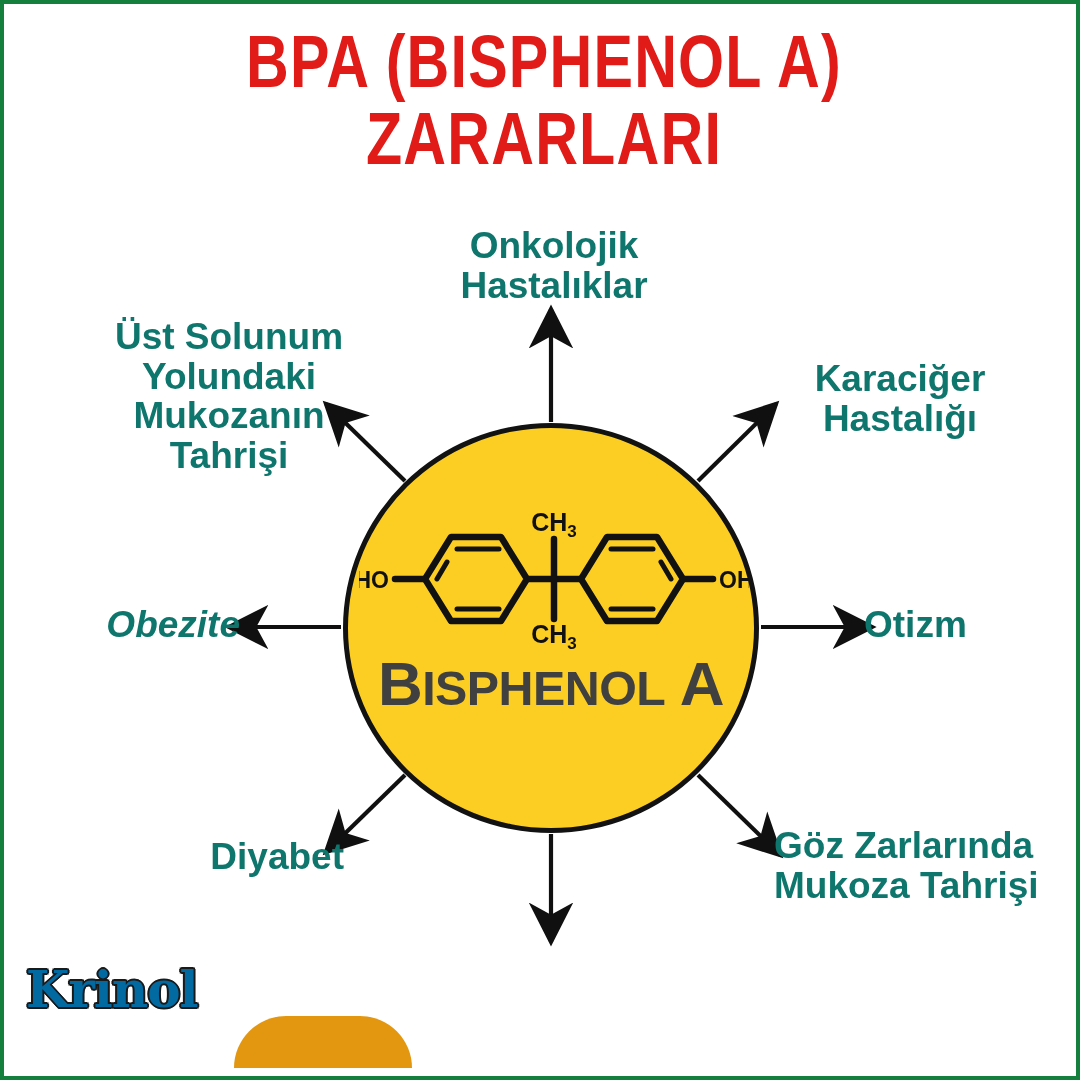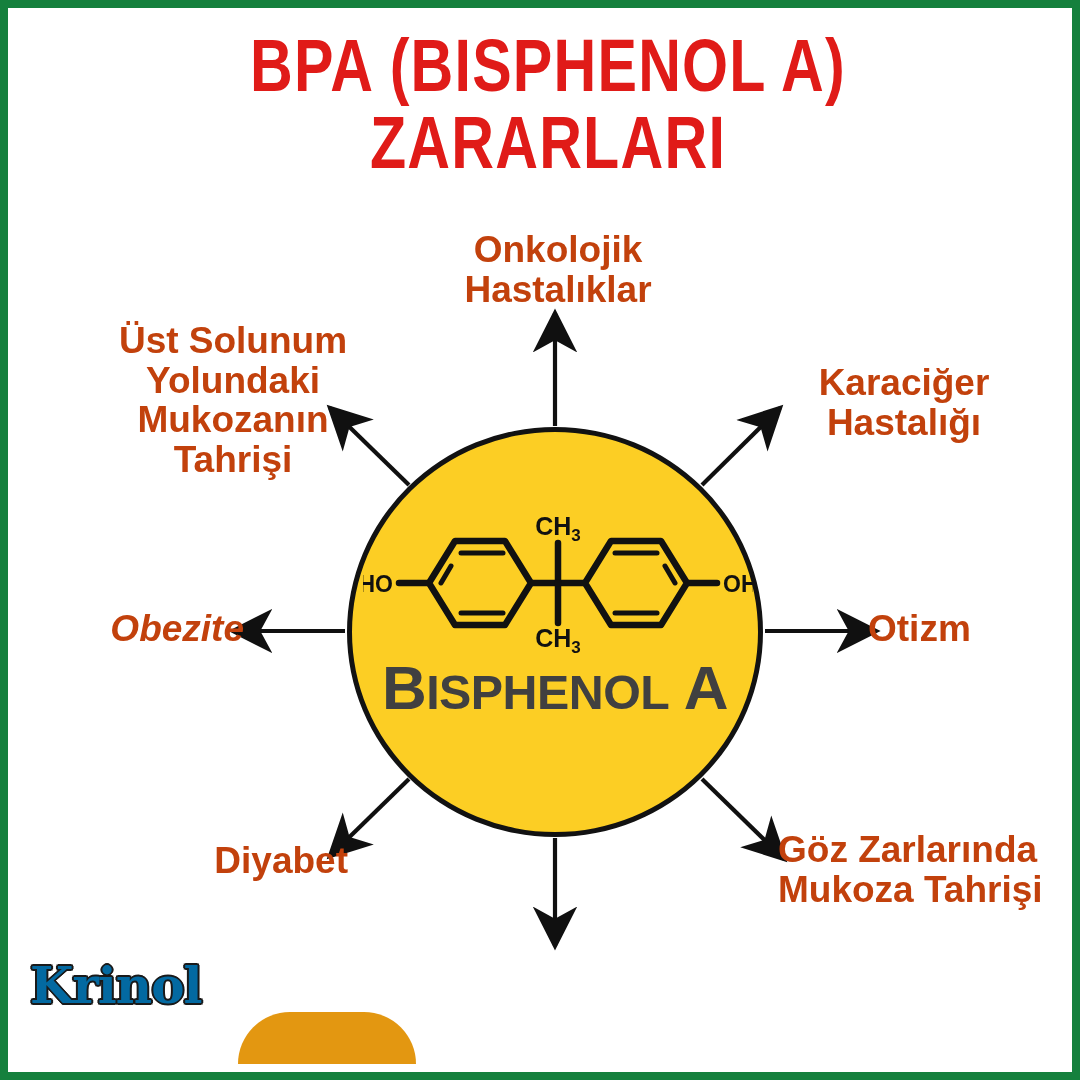--- a/index.html
+++ b/index.html
@@ -6,21 +6,21 @@
     margin: 0;
     padding: 0;
     background: #ffffff;
   }
   #infographic {
     position: relative;
     width: 1080px;
     height: 1080px;
     background: #ffffff;
     box-sizing: border-box;
-    border: 8px solid #15803d;
+    border: 4px solid #15803d;
     overflow: hidden;
     font-family: "Liberation Sans", sans-serif;
   }
 
   
   .title-block {
     position: absolute;
     left: 0;
     top: 22px;
     width: 1080px;
@@ -88,21 +88,21 @@
     top: 0;
     width: 1080px;
     height: 1080px;
     z-index: 2;
     pointer-events: none;
   }
 
   
   .label {
     position: absolute;
-    color: #c2410c;
+    color: #0f766e;
     font-family: "Liberation Sans", sans-serif;
     font-weight: bold;
     font-size: 37px;
     line-height: 1.07;
     z-index: 6;
     white-space: pre-line;
   }
   .label.ctr  { text-align: center; }
   .label.lft  { text-align: left; }
   .label.rgt  { text-align: right; }

